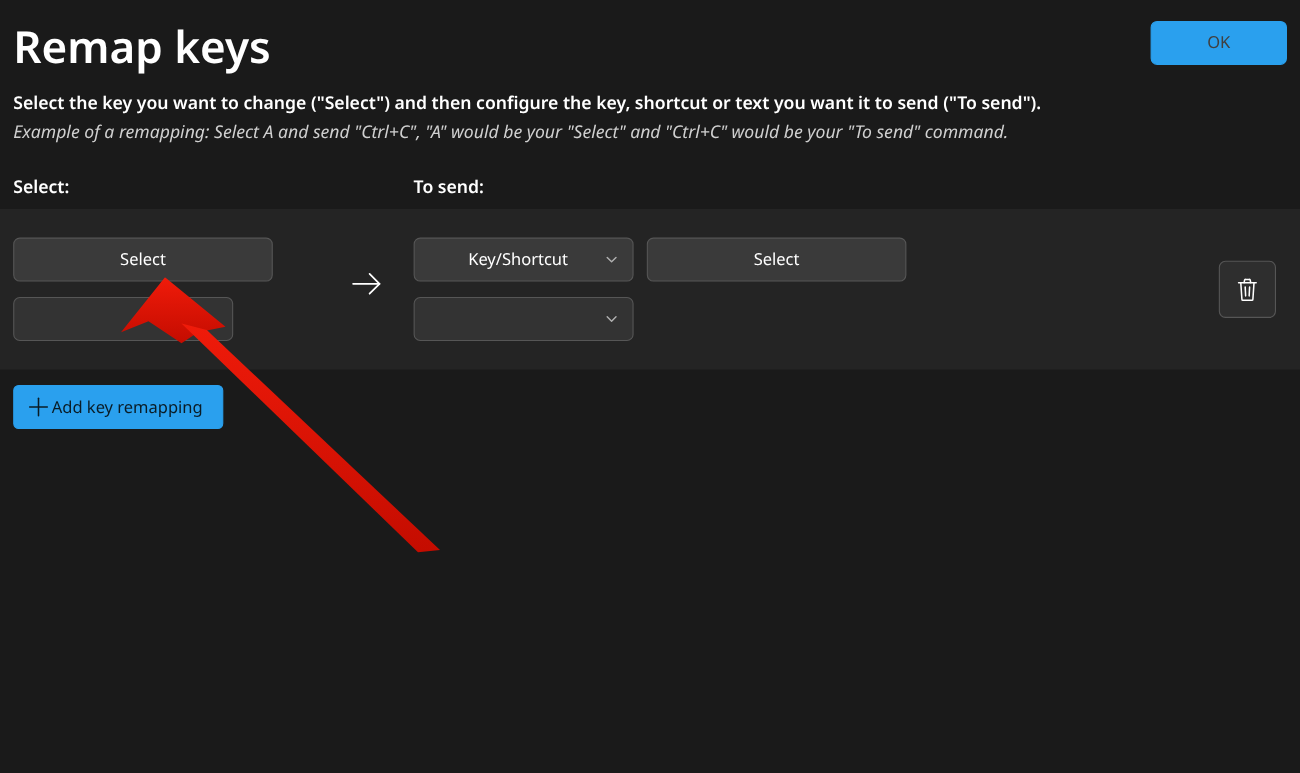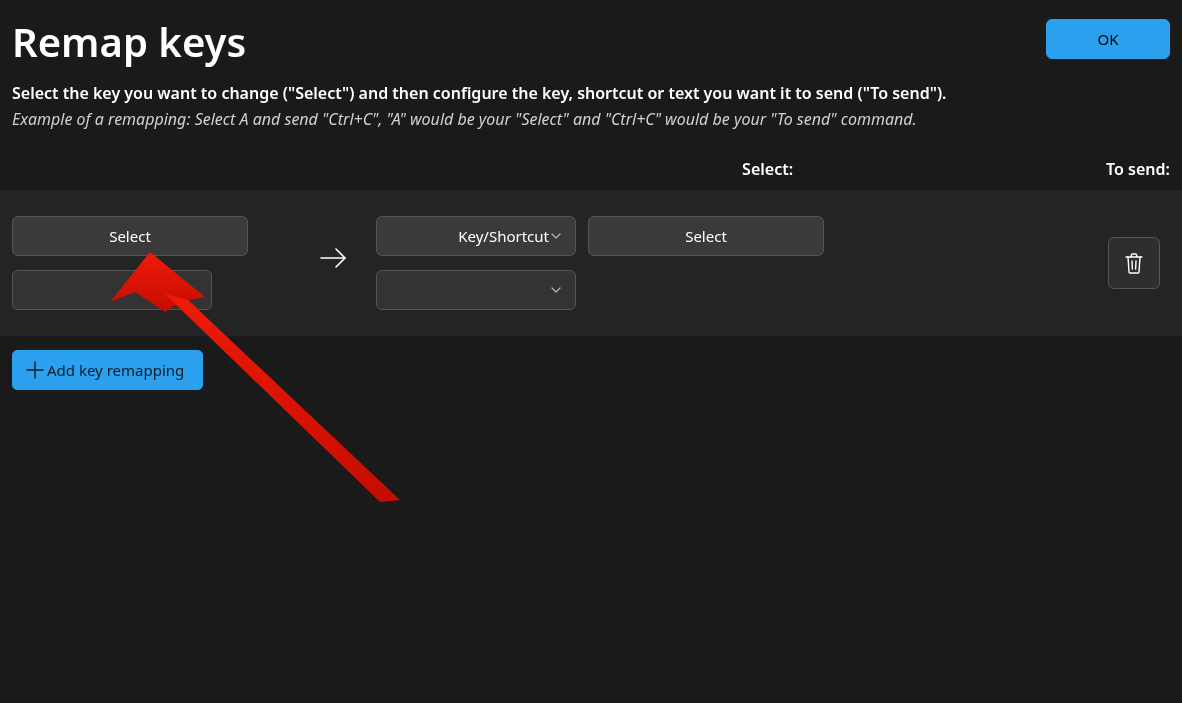--- a/index.html
+++ b/index.html
@@ -19,44 +19,44 @@
     overflow:hidden;}
   .header{display:flex;align-items:center;justify-content:space-between;
     padding:10px 12px 0 12px;}
   .title{font-size:40px;font-weight:600;letter-spacing:0px;line-height:1.1;
     margin:10px 0 0 0;}
   .header-buttons{display:flex;gap:16px;padding-top:4px;}
   .btn{display:inline-flex;align-items:center;justify-content:center;
     height:40px;border-radius:6px;border:1px solid var(--btn-border);
     background:var(--btn);color:var(--fg);font-size:15px;cursor:pointer;
     font-family:inherit;padding:0 18px;min-width:0;}
-  .btn-primary{background:var(--accent);border-color:var(--accent);color:#000000;
+  .btn-primary{background:var(--accent);border-color:var(--accent);color:#404040;
     font-weight:400;}
   .btn-ok{width:124px;}
   .btn-cancel{width:124px;}
   .intro{padding:18px 12px 0 12px;}
   .intro .line1{font-size:16px;font-weight:600;color:var(--fg);}
   .intro .line2{font-size:16px;font-style:italic;color:var(--fg-dim);
     margin-top:4px;}
   .col-labels{display:flex;padding:28px 12px 10px 12px;font-size:16px;
-    font-weight:600;justify-content:flex-end;}
+    font-weight:600;}
   .col-labels .lbl-select{width:364px;}
   .col-labels .lbl-send{}
   .row{display:flex;align-items:center;background:var(--bg-row);
     padding:26px 12px 26px 12px;position:relative;}
   .col-select{width:280px;display:flex;flex-direction:column;gap:14px;}
   .col-arrow{width:84px;display:flex;align-items:center;justify-content:center;
     align-self:flex-start;padding-top:30px;}
   .col-send{display:flex;flex-direction:column;gap:14px;}
   .col-send .line{display:flex;gap:12px;}
   .col-delete{margin-left:auto;align-self:center;padding-right:10px;}
   .select-btn{width:236px;height:40px;}
   .drop-btn{width:200px;height:40px;position:relative;justify-content:space-between;
     padding:0 12px 0 16px;}
-  .drop-btn .label{flex:1;text-align:right;}
+  .drop-btn .label{flex:1;text-align:center;}
   .drop-btn .chev, .empty-drop .chev{color:var(--chev);display:flex;align-items:center;}
   .empty-drop{width:200px;height:40px;border:1px solid var(--btn-border);
     border-radius:6px;background:#333;display:flex;align-items:center;
     justify-content:flex-end;padding-right:12px;cursor:pointer;}
   .empty-drop.no-chev{justify-content:center;}
   .icon-btn{width:52px;height:52px;border-radius:6px;border:1px solid var(--btn-border);
     background:#2e2e2e;display:flex;align-items:center;justify-content:center;
     cursor:pointer;}
   .add-row{padding:14px 12px;}
   .add-btn{height:40px;background:var(--accent);border:1px solid var(--accent);

